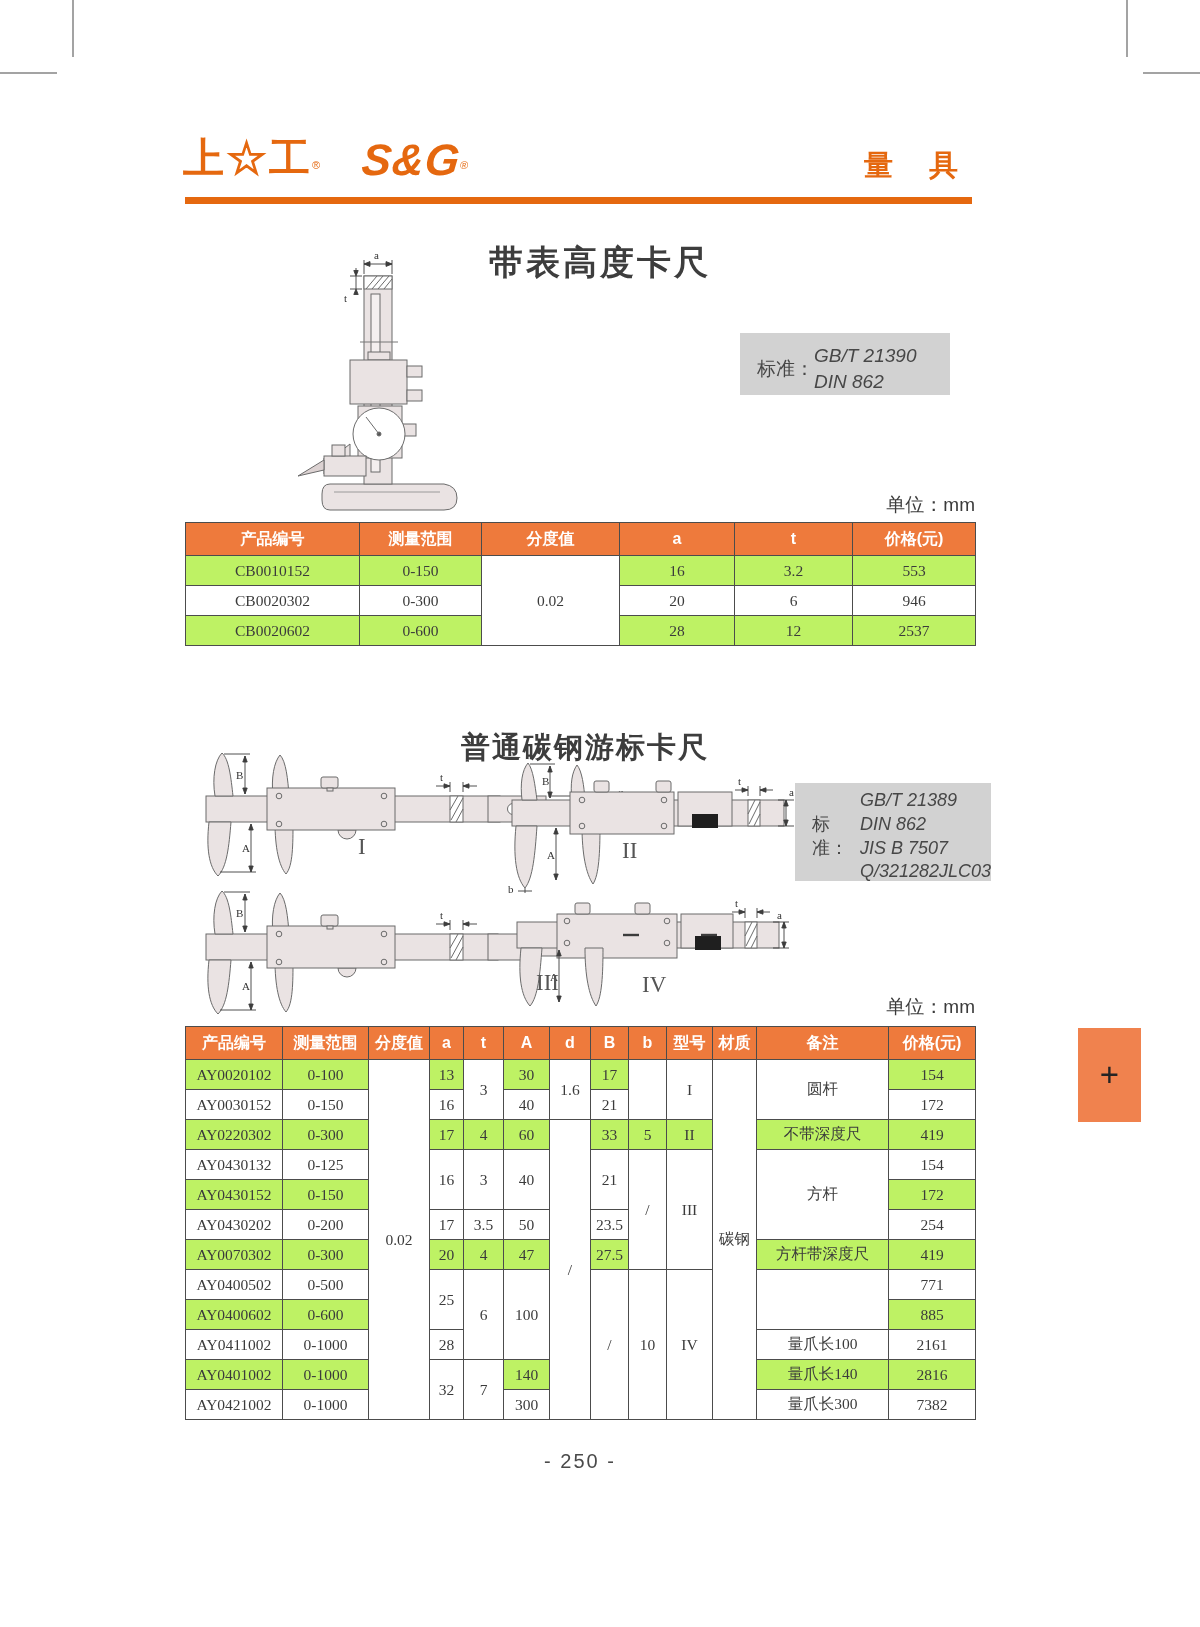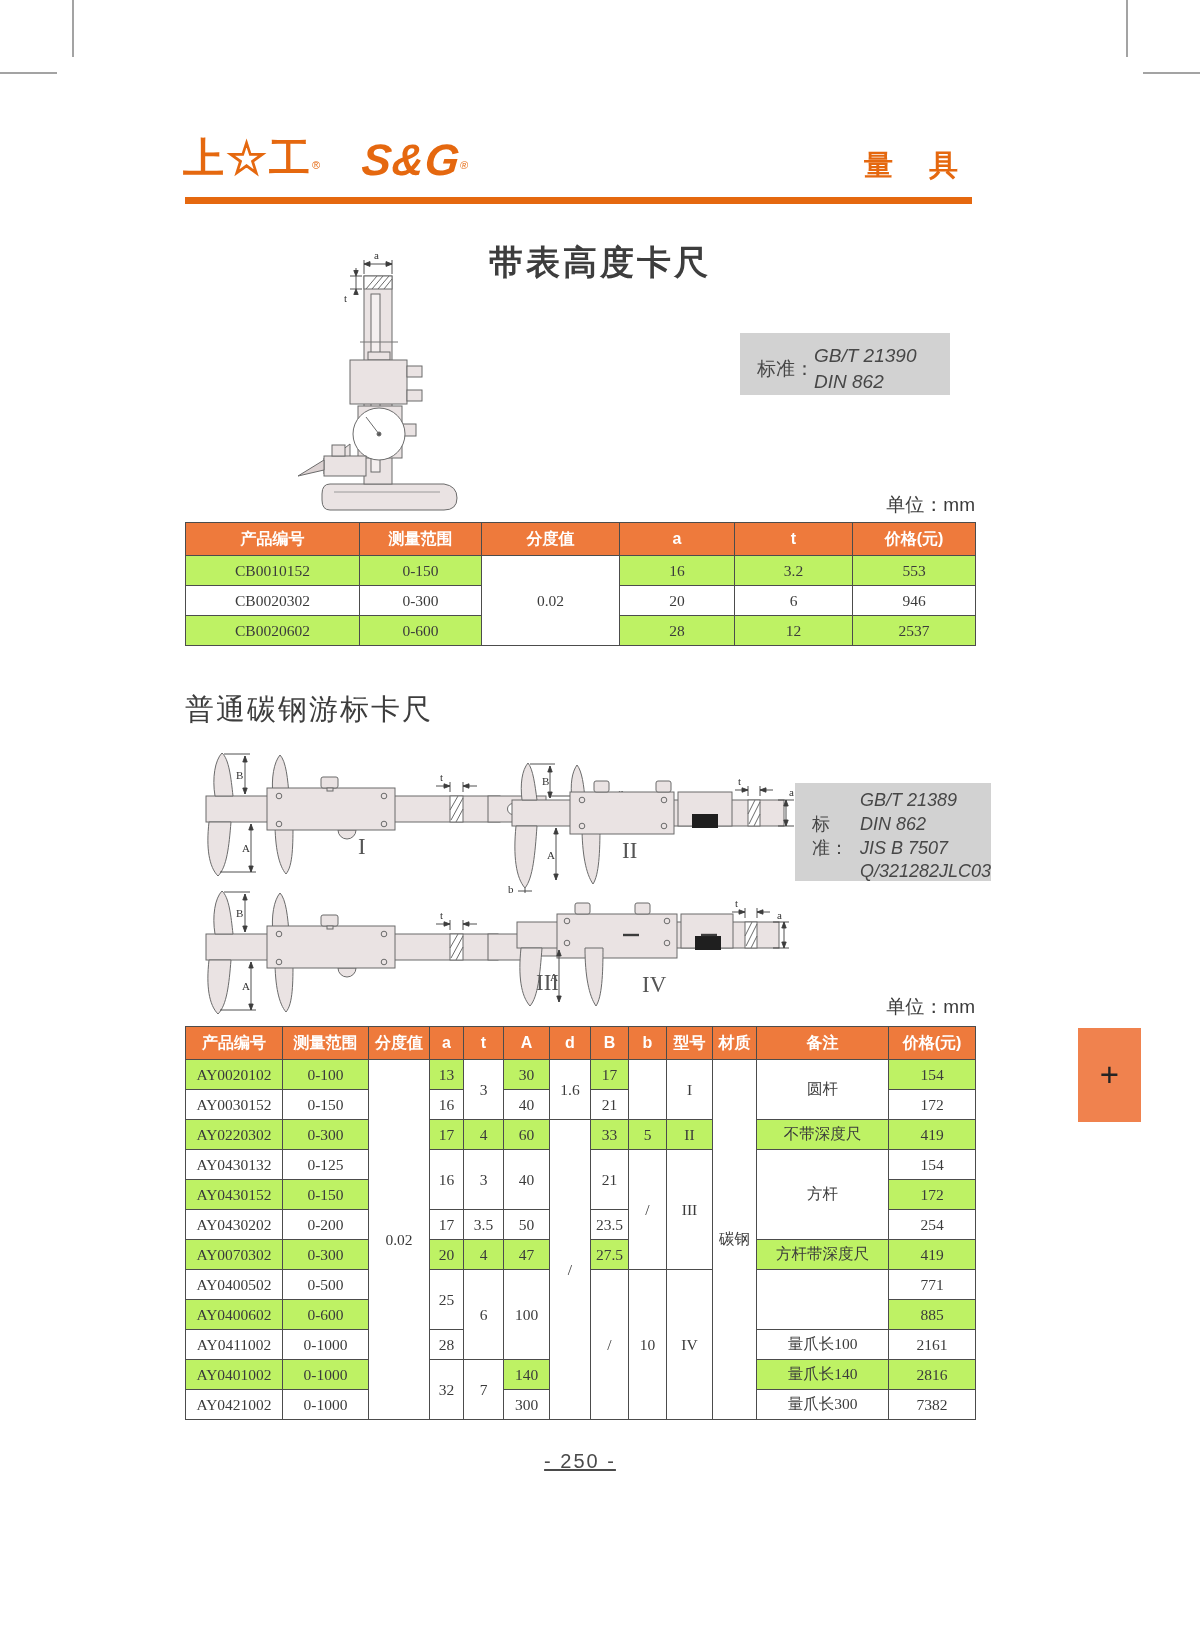--- a/index.html
+++ b/index.html
@@ -32,21 +32,21 @@
   .cat td,.cat th{border:1px solid #4c4c4c;text-align:center;padding:0 1px;
                   overflow:hidden;white-space:nowrap;}
   td.g{background:#bef264;} td.w{background:#fff;} td.m{background:#fff;}
   
   .fig-label{font-family:"Liberation Serif",serif;font-size:23px;color:#555;}
   
   #plus-tab{left:1078px;top:1028px;width:63px;height:94px;background:#F0824E;
             display:flex;align-items:center;justify-content:center;
             font-size:33px;color:#242424;font-weight:500;}
   #page-no{left:185px;top:1450px;width:790px;text-align:center;font-size:20px;
-           color:#4a4a4a;letter-spacing:2px;text-decoration:underline;}
+           color:#4a4a4a;letter-spacing:2px;}
   svg text{font-family:"Liberation Serif",serif;}
 </style>
 </head>
 <body>
 
 <div id="page">
 
   <div class="abs crop" style="left:72px;top:0;width:2px;height:57px;"></div>
   <div class="abs crop" style="left:0;top:72px;width:57px;height:2px;"></div>
   <div class="abs crop" style="left:1126px;top:0;width:2px;height:57px;"></div>
@@ -150,21 +150,21 @@
     <tr>
       <td class="g">CB0020602</td>
       <td class="g">0-600</td>
       <td class="g">28</td>
       <td class="g">12</td>
       <td class="g">2537</td>
     </tr>
   </tbody>
     </table>
 
-  <div class="abs" style="left:185px;top:690px;width:800px;font-size:29px;font-weight:400;letter-spacing:2px;color:#3d3d3d;">普通碳钢游标卡尺</div>
+  <div class="abs" style="left:185px;top:728px;width:800px;text-align:center;font-size:29px;font-weight:700;letter-spacing:2px;color:#3d3d3d;">普通碳钢游标卡尺</div>
 
   <svg class="abs" style="left:188px;top:740px;" width="472" height="140" viewBox="0 0 472 140">
     <g stroke="#6b6b6b" stroke-width="1" fill="#EAE3E3">
       <rect x="18" y="56" width="294" height="26"></rect>
       <path d="M27 56 C24 38 27 20 34 13 C41 19 43 38 45 56 Z"></path>
       <path d="M85 56 C83 38 86 22 92 15 C98 21 100 40 101 56 Z"></path>
       <path d="M21 82 C18 108 21 127 30 136 C39 127 41 106 43 82 Z"></path>
       <path d="M87 82 C87 108 91 126 98 134 C105 126 105 104 105 82 Z"></path>
       <path d="M150 90 a9 9 0 0 0 18 0 Z"></path>
       <rect x="79" y="48" width="128" height="42"></rect>

